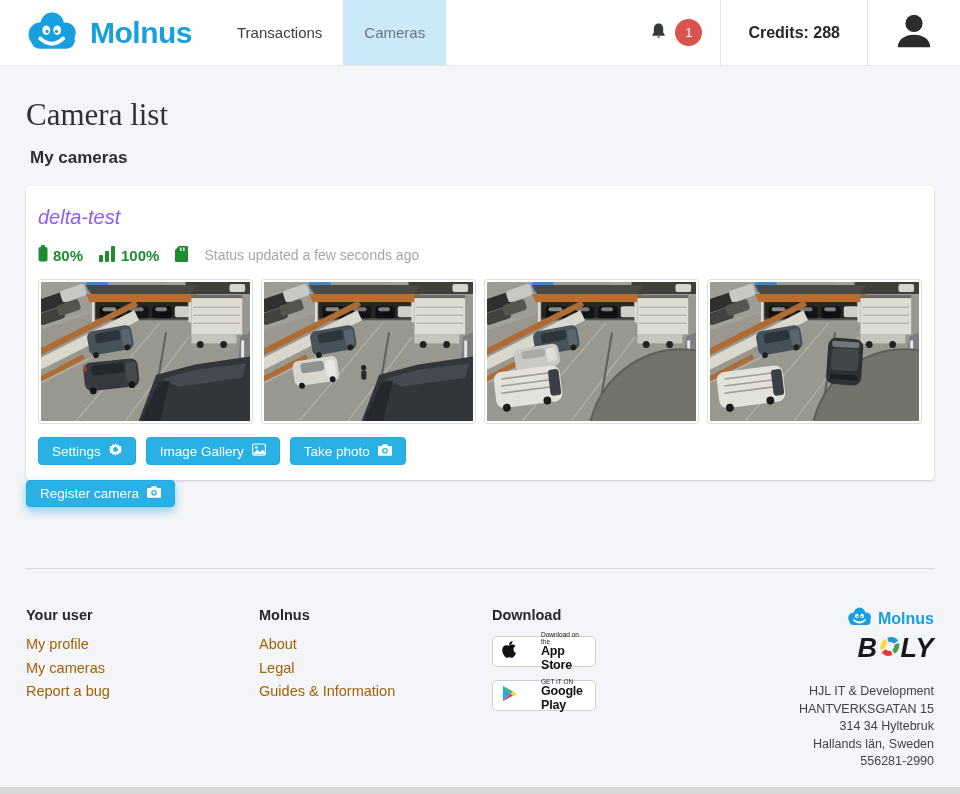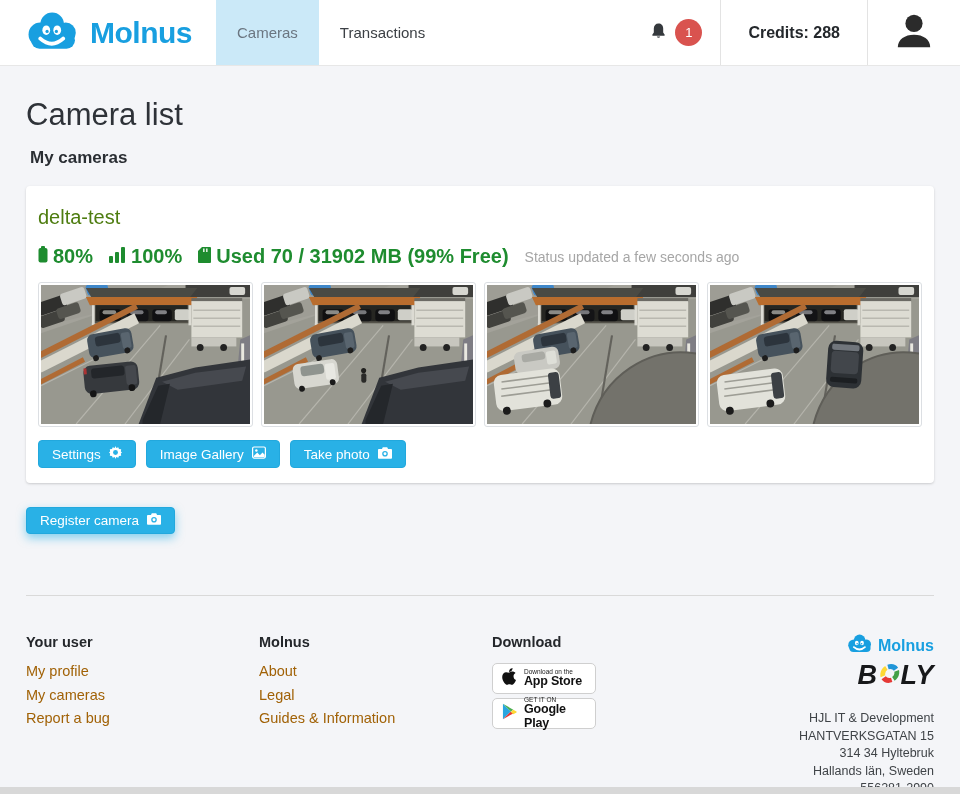--- a/index.html
+++ b/index.html
@@ -26,61 +26,61 @@
   .bell-area { display: flex; align-items: center; padding: 0 18px; gap: 9px; }
   .badge {
     width: 27px; height: 27px; border-radius: 50%; background: #d9534f; color: #fff;
     font-size: 13px; display: flex; align-items: center; justify-content: center;
   }
   .credits { display: flex; align-items: center; padding: 0 27px; font-weight: bold; font-size: 16px; color: #24282c; }
   .avatar-area { display: flex; align-items: center; padding: 0 25px; }
 
   
   .main { padding: 0 26px; }
-  .page-title { font-size: 31px; font-weight: 500; color: #2e3238; margin: 31px 0 15px; }
+  .page-title { font-size: 31px; font-weight: 500; color: #2e3238; margin: 31px 0 15px; font-family: Liberation Serif, serif; }
   .section-title { font-size: 17px; font-weight: bold; color: #2a2e33; margin: 0 0 18px 4px; }
 
   .card {
     background: #fff; border-radius: 4px; padding: 12px 12px 15px;
     box-shadow: 0 1px 3px rgba(0,0,0,0.12), 0 1px 2px rgba(0,0,0,0.06);
   }
-  .card-title { font-size: 20px; font-weight: 400; color: #4d7c0f; margin: 8px 0 16px; }
+  .card-title { font-size: 20px; font-weight: 400; color: #8b5cf6; margin: 8px 0 16px; font-style: italic; }
   .status-row { display: flex; align-items: center; gap: 7px; margin-bottom: 14px; }
-  .status-green { color: #1e8c2f; font-size: 20px; font-weight: bold; display: flex; align-items: center; gap: 5px; margin-right: 9px; }
+  .status-green { color: #1e8c2f; font-size: 15px; font-weight: bold; display: flex; align-items: center; gap: 5px; margin-right: 9px; }
   .status-note { color: #a6a6a6; font-size: 14px; font-weight: normal; }
 
   .thumbs { display: flex; gap: 8px; margin-bottom: 13px; }
   .thumb {
     width: 215px; height: 145px; background: #fff; border: 1px solid #dcdfe3;
     border-radius: 3px; padding: 2px; cursor: pointer;
   }
   .thumb svg { width: 100%; height: 100%; display: block; }
 
   .btn-row { display: flex; gap: 10px; }
   .btn {
     background: #29b1e6; border: 1px solid #22a8dd; color: #fff; border-radius: 4px;
     padding: 5px 13px; font-size: 13.5px; display: inline-flex; align-items: flex-end; gap: 8px;
     cursor: pointer; font-family: "Liberation Sans", sans-serif;
   }
-  .register-btn { margin-top: 24px; box-shadow: 0 4px 10px rgba(41,177,230,0.55); }
+  .register-btn { box-shadow: 0 4px 10px rgba(41,177,230,0.55); }
 
   .footer-rule { border: none; border-top: 1px solid #d9d9d9; margin: 61px 0 0; }
 
   
   .footer { display: flex; padding: 38px 0 15px; }
   .f-col1 { width: 233px; }
   .f-col2 { width: 233px; }
   .f-col3 { width: 230px; }
   .f-col4 { margin-left: auto; text-align: right; }
   .f-head { font-weight: bold; font-size: 14.5px; color: #24272b; margin-bottom: 13px; }
   .f-link { display: block; color: #a16207; font-size: 14.5px; margin-bottom: 7.5px; text-decoration: none; cursor: pointer; }
 
   .store-badge {
     width: 104px; height: 31px; background: #fff; border: 1px solid #cfcfcf; border-radius: 5px;
-    display: flex; align-items: center; gap: 7px; padding: 0 9px; margin-bottom: 4px; cursor: pointer;
+    display: flex; align-items: center; gap: 24px; padding: 0 9px; margin-bottom: 13px; cursor: pointer;
   }
   .store-text { display: flex; flex-direction: column; line-height: 1.1; }
   .store-line1 { font-size: 6.5px; color: #222; }
   .store-line2 { font-size: 12.5px; font-weight: bold; color: #111; letter-spacing: -0.2px; }
 
   .mini-brand { display: flex; align-items: center; justify-content: flex-end; gap: 5px; }
   .mini-brand-text { font-size: 16px; font-weight: bold; color: #189fe0; }
   .boly { display: flex; align-items: center; justify-content: flex-end; gap: 1px; margin-top: 3px; }
   .boly-letters { font-size: 27px; font-weight: bold; font-style: italic; color: #17181a; letter-spacing: 0.5px; }
   .address { margin-top: 19px; font-size: 12.5px; color: #3f4347; line-height: 17.5px; }
@@ -105,22 +105,22 @@
           <ellipse cx="24" cy="22" rx="4.6" ry="5.6" fill="#fff"></ellipse>
           <ellipse cx="37" cy="22" rx="4.6" ry="5.6" fill="#fff"></ellipse>
           <circle cx="25" cy="23.5" r="1.9" fill="#189fe0"></circle>
           <circle cx="36" cy="23.5" r="1.9" fill="#189fe0"></circle>
           <path d="M17 32 Q30.5 44 44 32" stroke="#fff" stroke-width="4.6" fill="none" stroke-linecap="round"></path>
         </svg>
       </span>
       <span class="brand-text">Molnus</span>
     </div>
     <div class="tabs">
+      <div class="tab">Transactions</div>
       <div class="tab active">Cameras</div>
-      <div class="tab">Transactions</div>
     </div>
     <div class="nav-right">
       <div class="bell-area">
         <span>
           <svg width="15" height="17" viewBox="0 0 16 18" fill="#35393d">
             <path d="M8 1.5c-3 0-5 2.2-5 5.3V11l-1.6 2.6c-.3.5 0 .9.5.9h12.2c.5 0 .8-.4.5-.9L13 11V6.8c0-3.1-2-5.3-5-5.3z"></path>
             <path d="M6.2 15.5a1.9 1.9 0 0 0 3.6 0z"></path>
           </svg>
         </span>
         <span class="badge">1</span>
@@ -167,21 +167,20 @@
           <span>100%</span>
         </span>
         <span class="status-green">
           <span>
             <svg width="13" height="16" viewBox="0 0 13 16">
               <path d="M4 0h8a1 1 0 0 1 1 1v14a1 1 0 0 1-1 1H1a1 1 0 0 1-1-1V4z" fill="#1e8c2f"></path>
               <rect x="5" y="1.5" width="1.6" height="3.5" fill="#fff" opacity="0.85"></rect>
               <rect x="8" y="1.5" width="1.6" height="3.5" fill="#fff" opacity="0.85"></rect>
             </svg>
           </span>
-          <span>Used 70 / 31902 MB (99% Free)</span>
         </span>
         <span class="status-note">Status updated a few seconds ago</span>
       </div>
 
       <div class="thumbs">
           <div class="thumb">
             <svg viewBox="0 0 214 138" preserveAspectRatio="none">
 <rect width="214" height="138" fill="#98988f"></rect>
 <polygon points="0,0 214,0 214,14 150,16 60,28 0,48" fill="#a3a29a"></polygon>
 <polygon points="0,0 130,0 72,24 0,42" fill="#9e9d95"></polygon>

